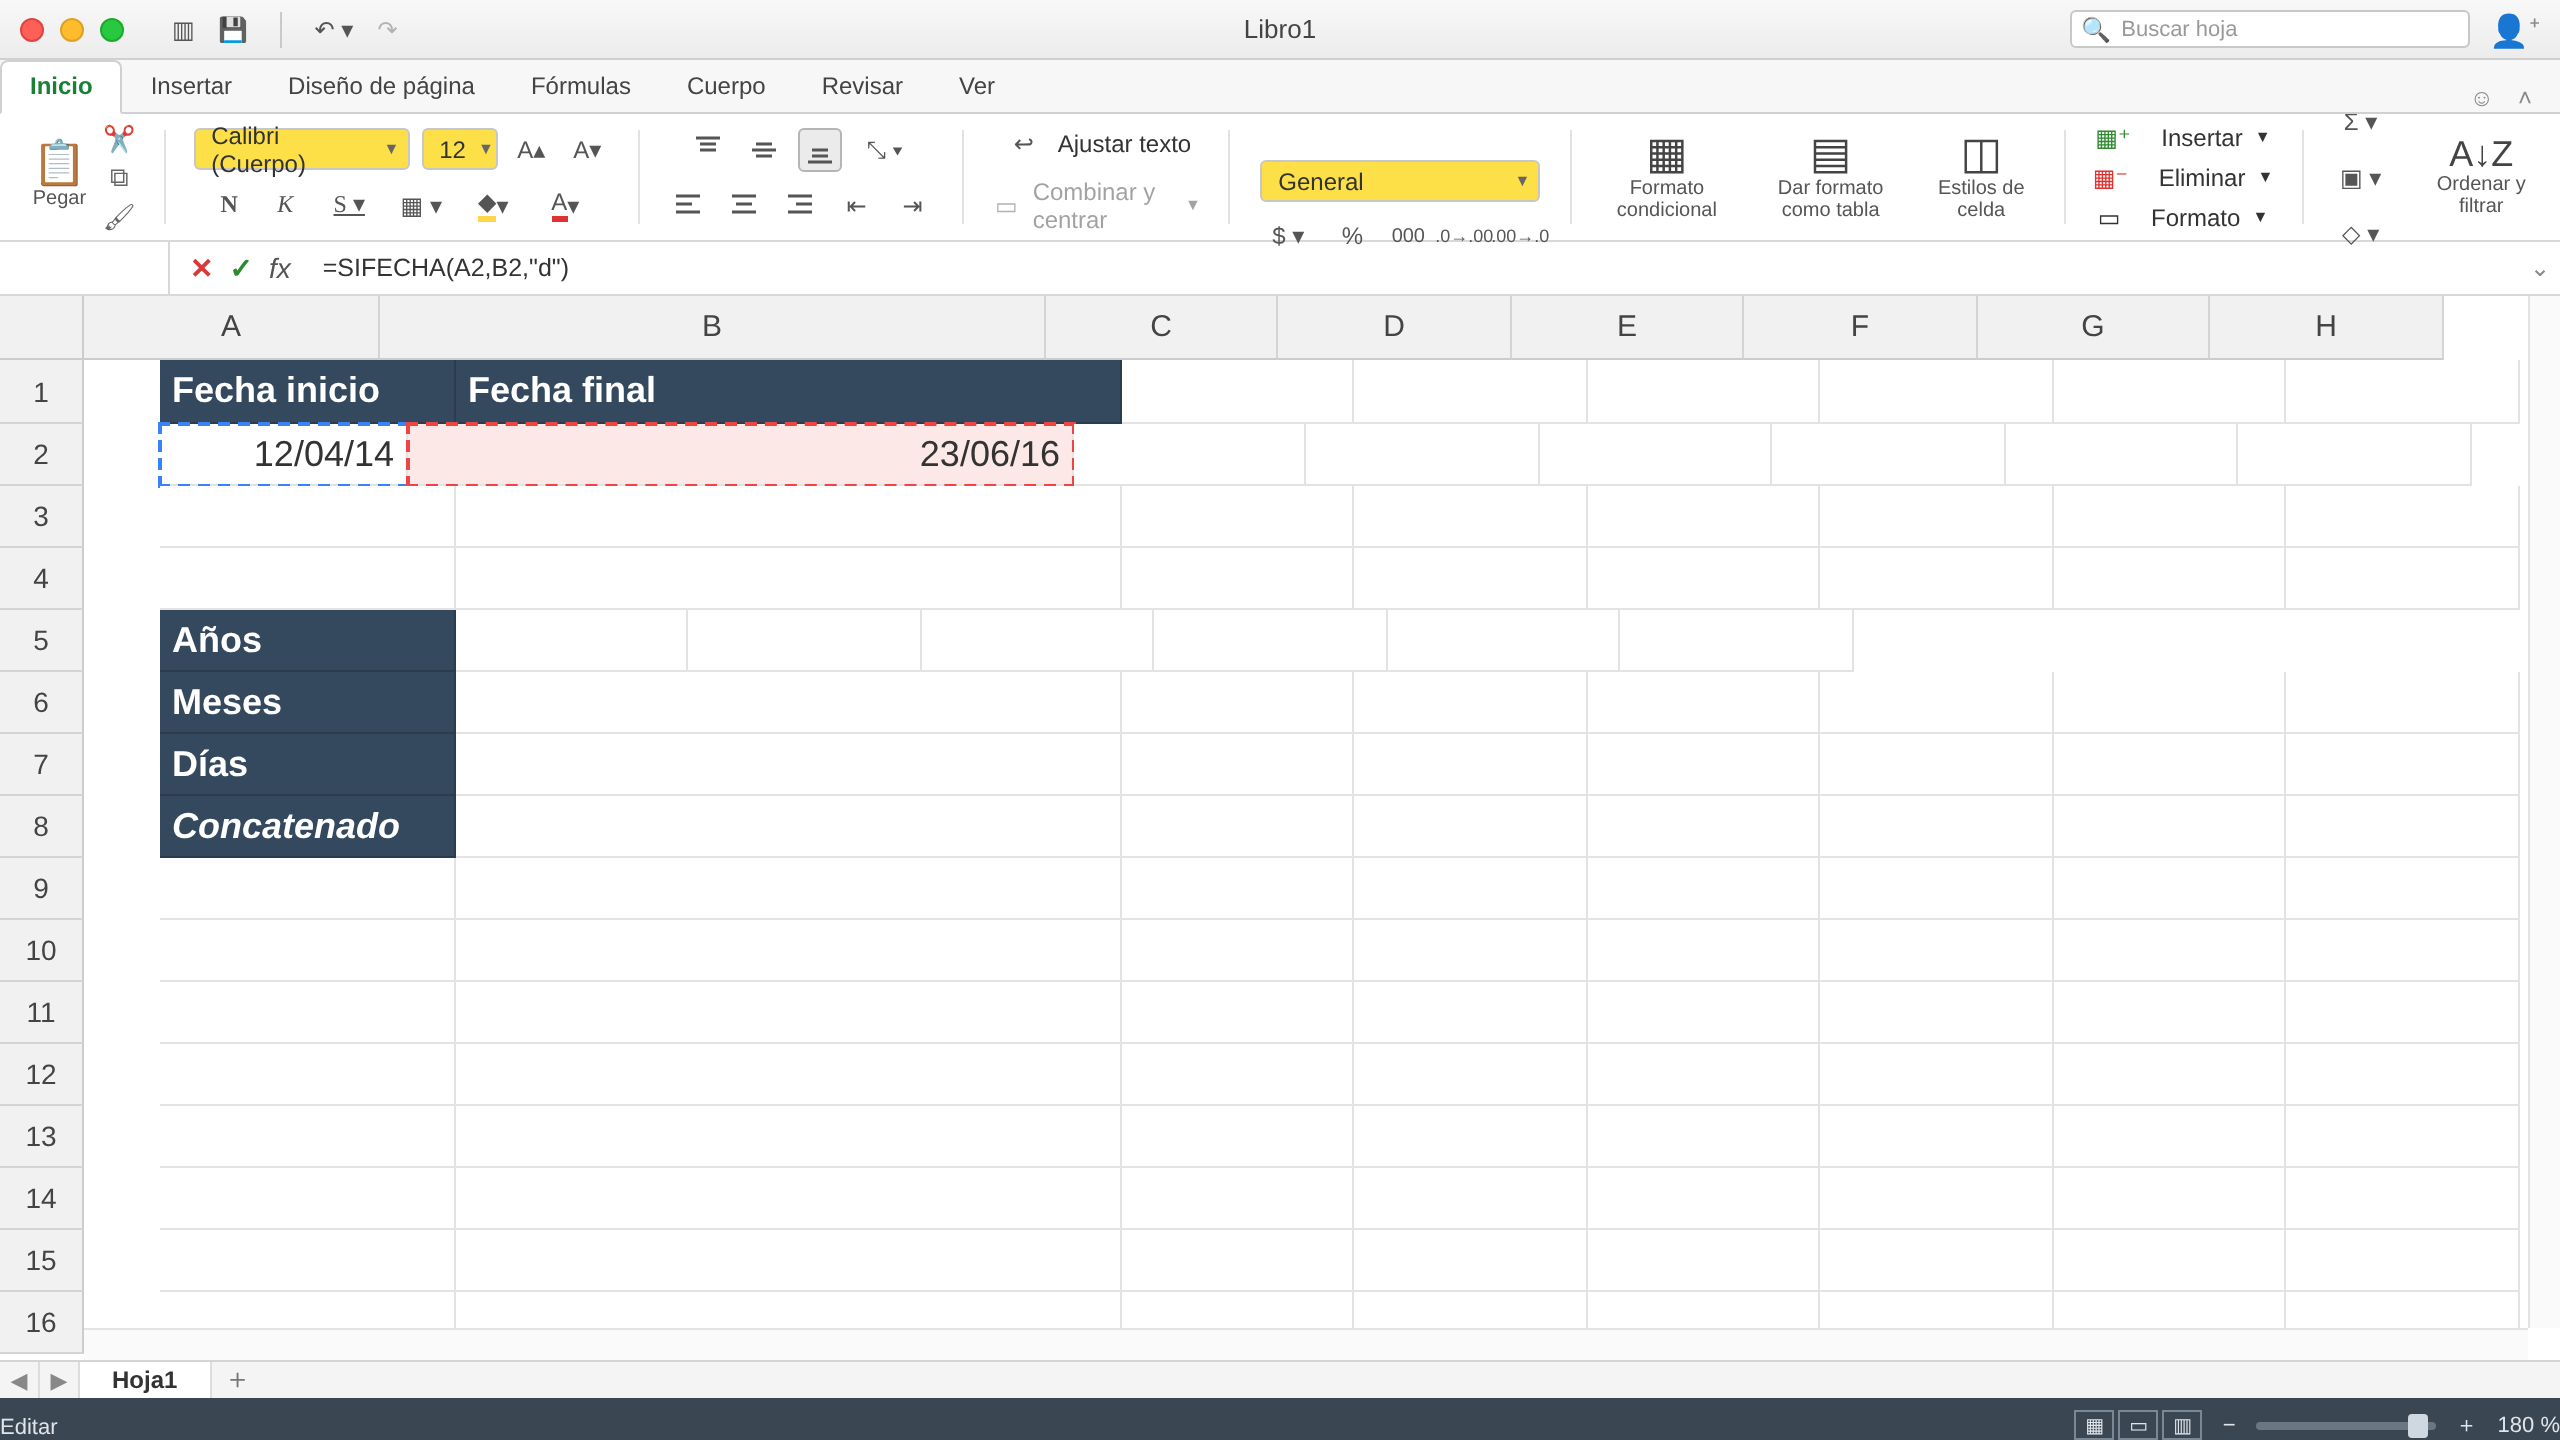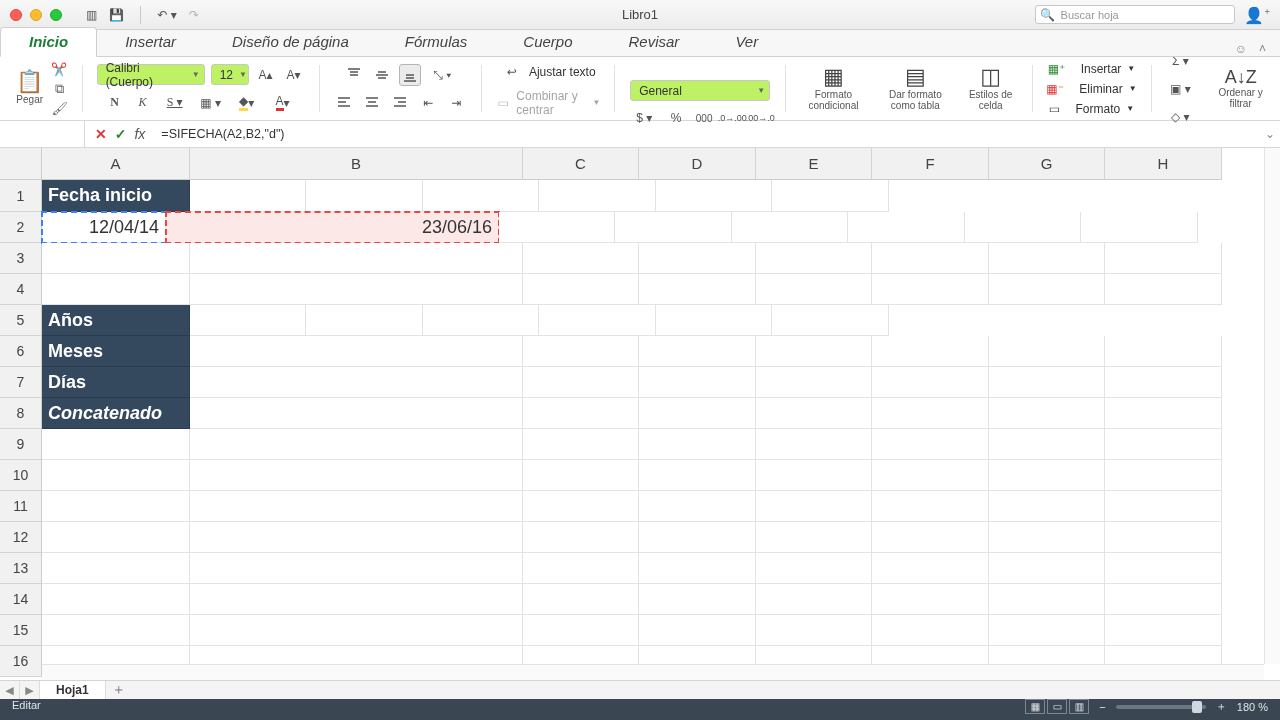--- a/index.html
+++ b/index.html
@@ -12,33 +12,33 @@
   .tl.yellow{background:#ffbd2e;border:1px solid #dea123;}
   .tl.green{background:#28c940;border:1px solid #1aab29;}
   .qat { display:flex; align-items:center; gap:12px; margin-left:24px; color:#555;}
   .qat .sep{width:1px;height:18px;background:#c9c9c9;margin:0 4px;}
   .title { position:absolute; left:50%; transform:translateX(-50%); font-size:13px; color:#444;}
   .searchbox { margin-left:auto; margin-right:10px; display:flex; align-items:center; gap:10px; }
   .searchbox .box{ width:200px; height:19px; border:1px solid #c8c8c8; border-radius:3px; padding:0 5px; display:flex; align-items:center; gap:5px; color:#999; background:#fff;}
   .share-ic{color:#8a8a8a; font-size:16px;}
   
   .tabsbar { height:27px; background:#f7f7f7; border-bottom:1px solid #d0d0d0; display:flex; align-items:flex-end; position:relative;}
-  .tab { padding:5px 28px 6px; font-size:15px; color:#444; cursor:default;font-style:italic; }
+  .tab { padding:5px 14px 6px; font-size:12px; color:#444; cursor:default; }
   .tab.active { background:#fff; border:1px solid #d0d0d0; border-bottom:1px solid #fff; border-radius:4px 4px 0 0; color:#1a7f37; font-weight:600; position:relative; top:1px;}
   .tabsbar .right{margin-left:auto; display:flex; align-items:center; gap:12px; padding-right:14px; color:#888;}
   
   .ribbon { height:64px; background:#fff; border-bottom:1px solid #d8d8d8; display:flex; align-items:stretch; padding:2px 6px; gap:6px;}
   .group{ display:flex; align-items:center; padding:0 6px; gap:4px;}
   .vsep{width:1px;background:#e2e2e2; margin:6px 2px;}
   .bigbtn{display:flex;flex-direction:column;align-items:center;justify-content:center;font-size:10px;color:#444;gap:2px;padding:0 4px;}
   .bigbtn .ic{font-size:22px;line-height:1;}
   .iconcol{display:flex;flex-direction:column;gap:4px;align-items:center;justify-content:center;color:#666;font-size:13px;}
   .fontgrp{display:flex;flex-direction:column;gap:6px;justify-content:center;}
   .fontrow{display:flex;align-items:center;gap:6px;}
-  .combo{border:1px solid #c7c7c7;border-radius:3px;height:21px;display:flex;align-items:center;padding:0 4px 0 8px;background:#bef264;font-size:12px;color:#333;}
+  .combo{border:1px solid #c7c7c7;border-radius:3px;height:21px;display:flex;align-items:center;padding:0 4px 0 8px;background:#fde047;font-size:12px;color:#333;}
   .combo .dd{margin-left:6px;color:#666;font-size:8px;}
   .sq { width:22px;height:22px;display:flex;align-items:center;justify-content:center;border-radius:3px;color:#555;}
   .sq.dd{width:30px;}
   .sq svg{display:block;}
   .sq.sel{border:1px solid #b5b5b5;background:#ebebeb;}
   .bold{font-weight:bold;font-family:Georgia,serif;}
   .italic{font-style:italic;font-family:Georgia,serif;}
   .underln{text-decoration:underline;font-family:Georgia,serif;}
   .lbltiny{font-size:10px;color:#555;text-align:center;line-height:1.05;}
   
@@ -51,21 +51,21 @@
   .fx{font-style:italic;color:#555;}
   .formula-input{flex:1;height:100%;padding:0 6px;display:flex;align-items:center;font-size:12.5px;}
   .fbar .expand{width:20px;color:#888;text-align:center;}
   
   .gridwrap{position:absolute;top:148px;left:0;right:0;bottom:40px;background:#fff;overflow:hidden;}
   .corner{position:absolute;left:0;top:0;width:42px;height:32px;background:#f1f1f1;border-right:1px solid #ccc;border-bottom:1px solid #ccc;}
   .colheads{position:absolute;left:42px;top:0;right:16px;height:32px;display:flex;}
   .colh{background:#f1f1f1;border-right:1px solid #d4d4d4;border-bottom:1px solid #ccc;display:flex;align-items:center;justify-content:center;font-size:15px;color:#444;}
   .rowheads{position:absolute;left:0;top:32px;width:42px;bottom:16px;}
   .rowh{background:#f1f1f1;border-bottom:1px solid #d4d4d4;border-right:1px solid #ccc;display:flex;align-items:center;justify-content:center;font-size:14px;color:#444;}
-  .cells{position:absolute;left:42px;top:32px;right:16px;bottom:16px;}
+  .cells{position:absolute;left:42px;top:32px;right:16px;bottom:16px;padding-left:38px;}
   .row{display:flex;}
   .cell{border-right:1px solid #e3e3e3;border-bottom:1px solid #e3e3e3;padding:0 6px;display:flex;align-items:center;font-size:18px;overflow:hidden;background:#fff;}
   .hdrcell{background:#35495e;color:#fff;font-weight:700;font-family:"Helvetica Neue",Arial,sans-serif;border-right:1px solid #2b3c4d;border-bottom:1px solid #2b3c4d;}
   .right-al{justify-content:flex-end;}
   
   .ants-blue{outline:2px dashed #3b82f6;outline-offset:-1px;}
   .ants-red{outline:2px dashed #ef4444;outline-offset:-1px;background:#fde8e8 !important;}
   
   .celledit{outline:2px solid #0f7f3e;outline-offset:-1px;background:#fff;}
   .ref-a{color:#2563eb;}
@@ -73,21 +73,21 @@
   .cursor{display:inline-block;width:1px;height:19px;background:#000;vertical-align:middle;margin:0 1px;}
   
   .hscroll{position:absolute;left:42px;right:16px;bottom:0;height:16px;background:#fafafa;border-top:1px solid #e3e3e3;}
   .vscroll{position:absolute;top:0;right:0;width:16px;bottom:16px;background:#fafafa;border-left:1px solid #e3e3e3;}
   
   .sheettabs{position:absolute;left:0;right:0;bottom:21px;height:19px;background:#f4f4f4;border-top:1px solid #d4d4d4;display:flex;align-items:stretch;}
   .navbtn{width:20px;display:flex;align-items:center;justify-content:center;color:#888;border-right:1px solid #ddd;font-size:11px;}
   .sheet-tab{padding:0 16px;display:flex;align-items:center;font-size:12px;border-right:1px solid #ddd;background:#fff;font-weight:600;color:#333;}
   .addsheet{width:26px;display:flex;align-items:center;justify-content:center;color:#777;font-size:14px;}
   
-  .status{position:absolute;left:0;right:0;bottom:0;height:21px;background:#3a4652;color:#dfe5ea;display:flex;align-items:flex-start;font-size:11px;padding:0 12px;}
+  .status{position:absolute;left:0;right:0;bottom:0;height:21px;background:#3a4652;color:#dfe5ea;display:flex;align-items:flex-end;font-size:11px;padding:0 0;}
   .status .right{margin-left:auto;display:flex;align-items:center;gap:10px;}
   .viewsw{display:flex;gap:2px;}
   .viewsw span{width:20px;height:15px;border:1px solid #7a8794;display:flex;align-items:center;justify-content:center;font-size:10px;}
   .zoomslider{width:90px;height:4px;background:#6a7682;border-radius:2px;position:relative;}
   .zoomslider::after{content:"";position:absolute;right:4px;top:-4px;width:10px;height:12px;background:#cfd8e0;border-radius:2px;}
 </style>
 </head>
 <body>
 
 <div class="titlebar">
@@ -308,20 +308,21 @@
       <div class="rowh" style="height: 31px;">11</div>
       <div class="rowh" style="height: 31px;">12</div>
       <div class="rowh" style="height: 31px;">13</div>
       <div class="rowh" style="height: 31px;">14</div>
       <div class="rowh" style="height: 31px;">15</div>
       <div class="rowh" style="height: 31px;">16</div>
     </div>
   <div class="cells" id="cells">
       <div class="row" style="height: 32px;">
         <div class="cell hdrcell" style="width: 148px; height: 100%;">Fecha inicio</div>
+        <div class="cell hdrcell" style="width: 333px; height: 100%;">Fecha final</div>
         <div class="cell" style="width: 116px; height: 100%;"></div>
         <div class="cell" style="width: 117px; height: 100%;"></div>
         <div class="cell" style="width: 116px; height: 100%;"></div>
         <div class="cell" style="width: 117px; height: 100%;"></div>
         <div class="cell" style="width: 116px; height: 100%;"></div>
         <div class="cell" style="width: 117px; height: 100%;"></div>
       </div>
       <div class="row" style="height: 31px;">
         <div class="cell right-al ants-blue" style="width: 124px; height: 100%;">12/04/14</div>
         <div class="cell right-al ants-red" style="width: 333px; height: 100%;">23/06/16</div>

